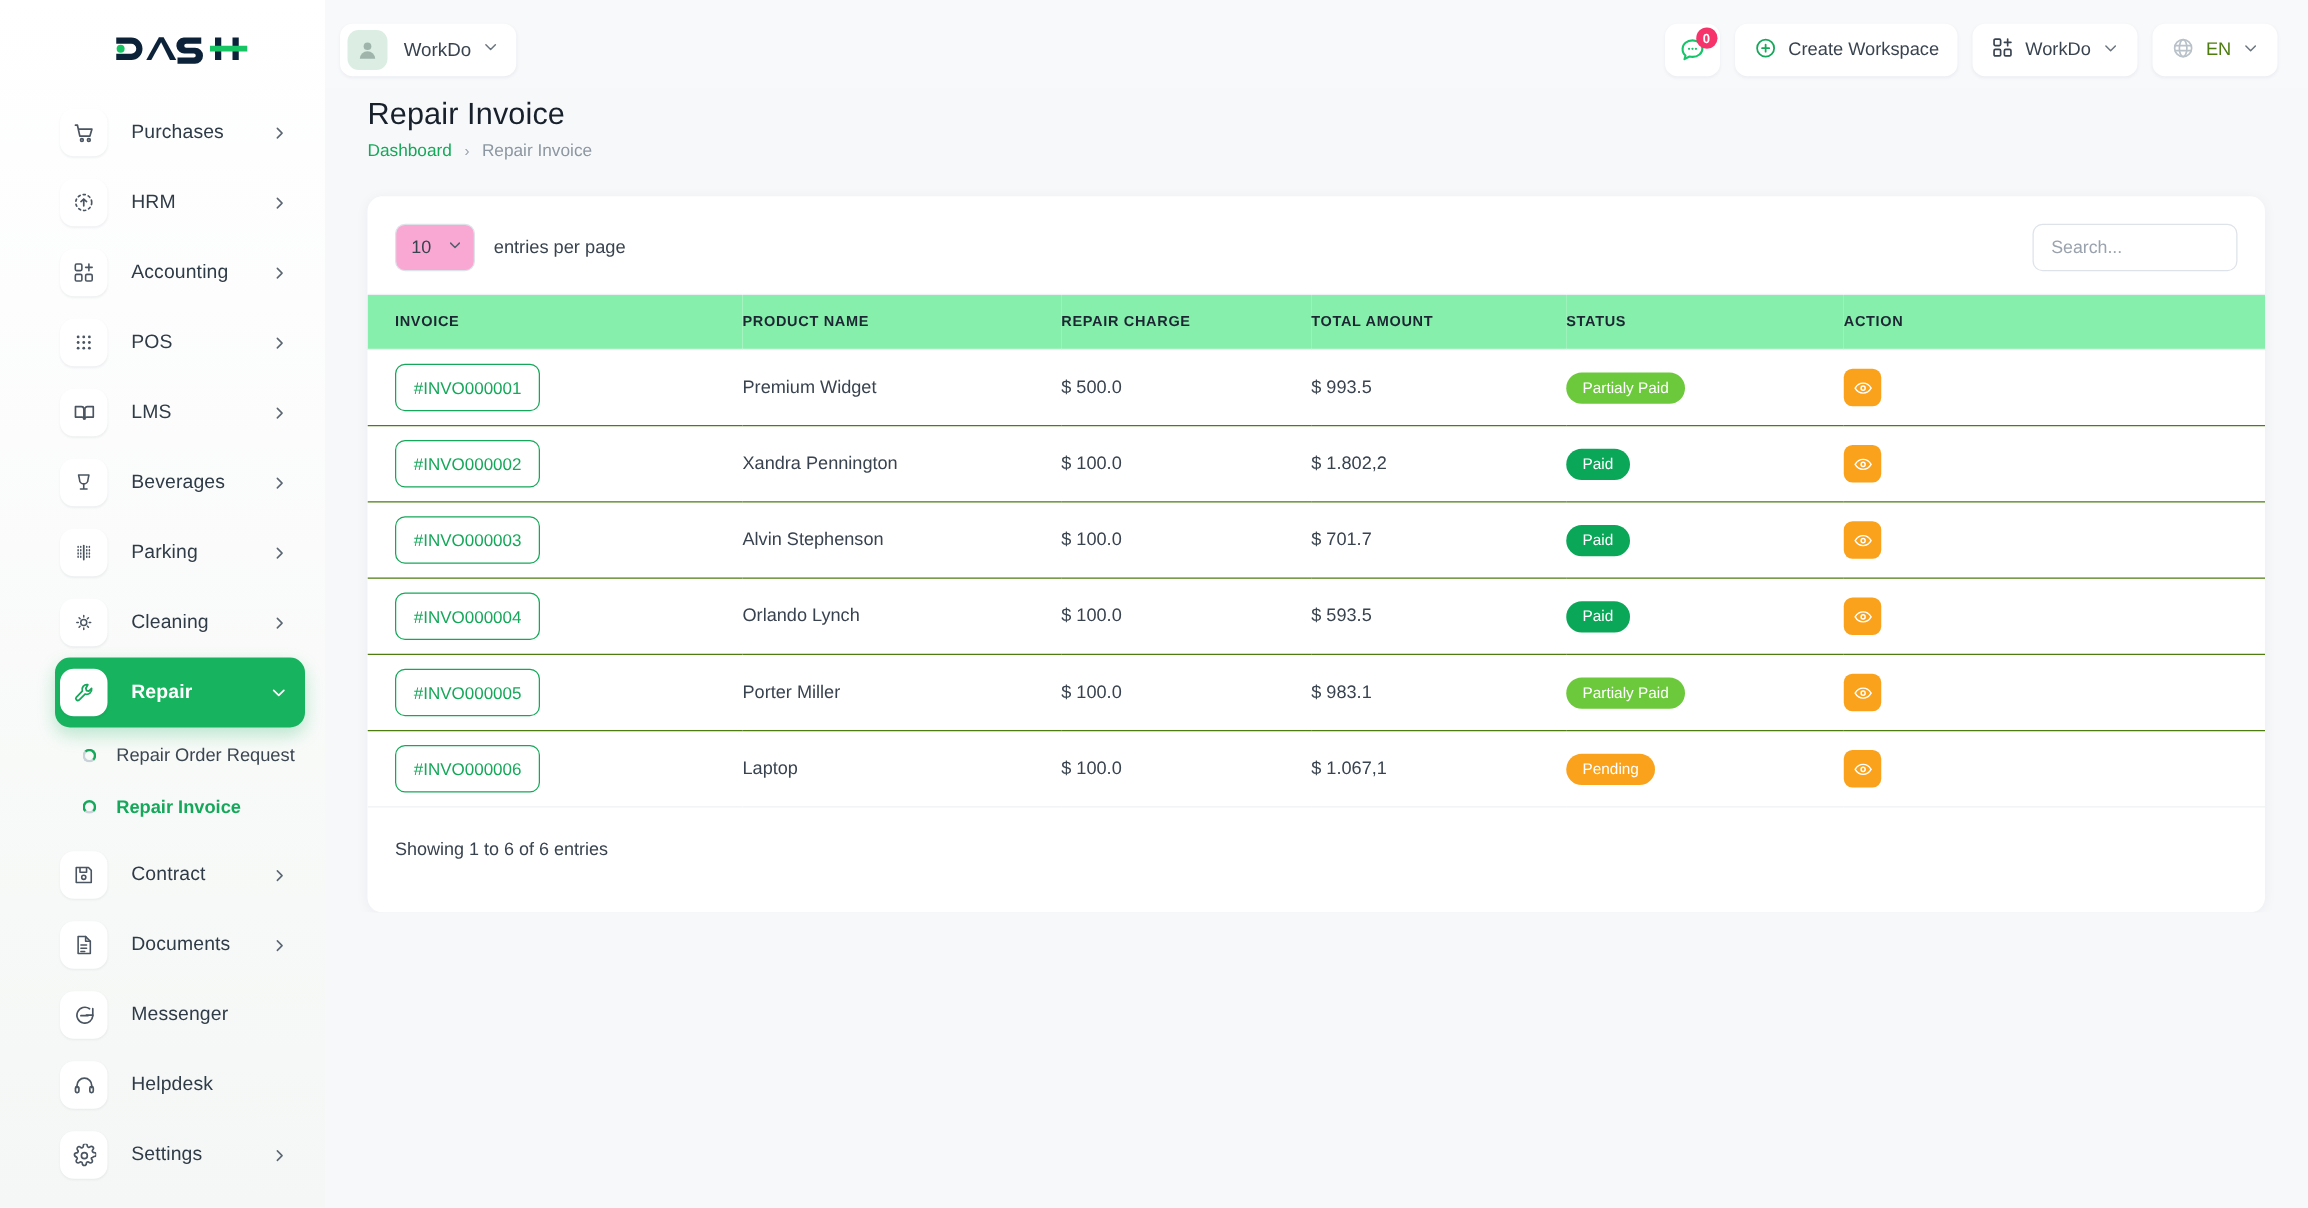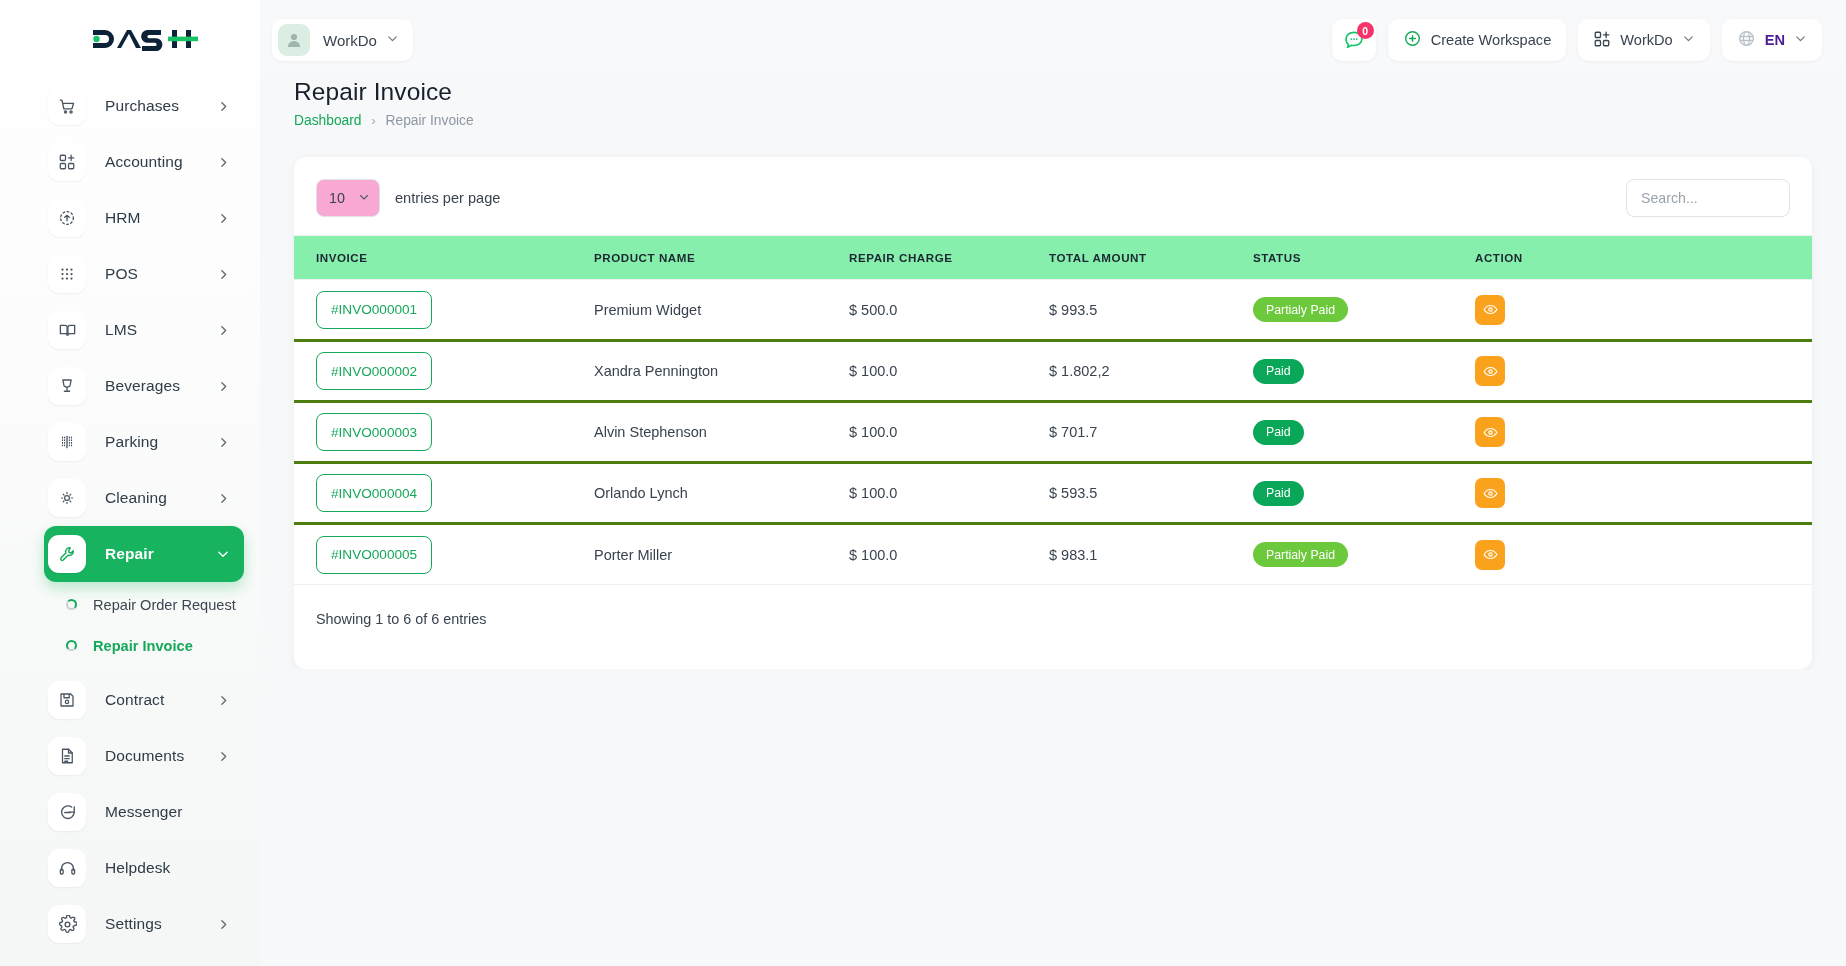--- a/index.html
+++ b/index.html
@@ -122,21 +122,21 @@
   .hdr-btn.icononly { width: 44px; padding: 0; justify-content: center; position: relative; }
   .badge-count {
     position: absolute; top: 3px; right: 2px;
     min-width: 17px; height: 17px; border-radius: 9px;
     background: #f6336b; color: #fff;
     font-size: 10.5px; font-weight: 700;
     display: flex; align-items: center; justify-content: center;
     padding: 0 4px;
   }
   .hdr-btn .gap { width: 9px; }
-  .lang-txt { color: #4c1d95; font-weight: 700; font-size: 14.6px; }
+  .lang-txt { color: #4d7c0f; font-weight: 400; font-size: 14.6px; }
 
   
   #content { padding: 8px 34px 0 34px; overflow: hidden; }
   .page-title { font-size: 24.5px; color: #17202b; font-weight: 400; letter-spacing:.1px; }
   .crumbs { display: flex; align-items: center; margin-top: 7px; font-size: 13.8px; }
   .crumbs .home { color: #16a85a; cursor: pointer; }
   .crumbs .sep { color: #9aa3ad; margin: 0 10px; font-size: 12px; }
   .crumbs .cur { color: #8d97a1; }
 
   .card {
@@ -173,21 +173,21 @@
     font-size: 11.6px; font-weight: 700;
     letter-spacing: .55px;
     color: #1d2733;
     padding: 15px 0 15px 0;
     border-top: 1px solid #eef1f4;
     border-bottom: 1px solid #eef1f4;
   }
   thead th:first-child { padding-left: 22px; }
   tbody td {
     padding: 0; height: 61px;
-    border-bottom: 3px solid #4d7c0f;
+    border-bottom: 1px solid #4d7c0f;
     font-size: 14.5px; color: #39434f;
     vertical-align: middle;
   }
   tbody tr:last-child td { border-bottom: 1px solid #eef1f4; }
   td.c-inv { padding-left: 22px; }
 
   .inv-chip {
     display: inline-flex; align-items: center; justify-content: center;
     height: 38px; min-width: 116px; padding: 0 14px;
     border: 1px solid #16a85a; border-radius: 8px;
@@ -251,43 +251,43 @@
       <span class="label">Purchases</span>
       <span class="chev">
           <svg width="13" height="13" viewBox="0 0 24 24" fill="none" stroke="currentColor" stroke-width="2.3" stroke-linecap="round" stroke-linejoin="round">
             <polyline points="9 5 16 12 9 19"></polyline>
           </svg>
         </span>
     </div>
 
     <div class="nav-item">
       <span class="ico-box">
+        <svg width="18" height="18" viewBox="0 0 24 24" fill="none" stroke="#4a5561" stroke-width="1.8" stroke-linecap="round">
+            <circle cx="12" cy="12" r="8.5" stroke-dasharray="2.2 3.4"></circle>
+            <path d="M12 8.5v7M9 11l3-2.5 3 2.5"></path>
+          </svg>
+      </span>
+      <span class="label">HRM</span>
+      <span class="chev">
+          <svg width="13" height="13" viewBox="0 0 24 24" fill="none" stroke="currentColor" stroke-width="2.3" stroke-linecap="round" stroke-linejoin="round">
+            <polyline points="9 5 16 12 9 19"></polyline>
+          </svg>
+        </span>
+    </div>
+
+    <div class="nav-item">
+      <span class="ico-box">
         <svg width="18" height="18" viewBox="0 0 24 24" fill="none" stroke="#4a5561" stroke-width="1.7" stroke-linecap="round">
             <rect x="3" y="3" width="7" height="7" rx="1.4"></rect>
             <rect x="3" y="14" width="7" height="7" rx="1.4"></rect>
             <rect x="14" y="14" width="7" height="7" rx="1.4"></rect>
             <path d="M17.5 3v7M14 6.5h7"></path>
           </svg>
       </span>
       <span class="label">Accounting</span>
-      <span class="chev">
-          <svg width="13" height="13" viewBox="0 0 24 24" fill="none" stroke="currentColor" stroke-width="2.3" stroke-linecap="round" stroke-linejoin="round">
-            <polyline points="9 5 16 12 9 19"></polyline>
-          </svg>
-        </span>
-    </div>
-
-    <div class="nav-item">
-      <span class="ico-box">
-        <svg width="18" height="18" viewBox="0 0 24 24" fill="none" stroke="#4a5561" stroke-width="1.8" stroke-linecap="round">
-            <circle cx="12" cy="12" r="8.5" stroke-dasharray="2.2 3.4"></circle>
-            <path d="M12 8.5v7M9 11l3-2.5 3 2.5"></path>
-          </svg>
-      </span>
-      <span class="label">HRM</span>
       <span class="chev">
           <svg width="13" height="13" viewBox="0 0 24 24" fill="none" stroke="currentColor" stroke-width="2.3" stroke-linecap="round" stroke-linejoin="round">
             <polyline points="9 5 16 12 9 19"></polyline>
           </svg>
         </span>
     </div>
 
     <div class="nav-item">
       <span class="ico-box">
         <svg width="18" height="18" viewBox="0 0 24 24" fill="#4a5561">
@@ -648,20 +648,33 @@
             <td>$ 983.1</td>
             <td><span class="badge" style="background-color: rgb(108, 201, 59);">Partialy Paid</span></td>
             <td><button class="eye-btn">
                   <svg width="15" height="15" viewBox="0 0 24 24" fill="none" stroke="#fff" stroke-width="1.9">
                     <path d="M1.8 12S5.5 5.6 12 5.6 22.2 12 22.2 12 18.5 18.4 12 18.4 1.8 12 1.8 12z"></path>
                     <circle cx="12" cy="12" r="2.6"></circle>
                   </svg>
                 </button></td>
           </tr>
 
+          <tr>
+            <td class="c-inv"><span class="inv-chip">#INVO000006</span></td>
+            <td>Laptop</td>
+            <td>$ 100.0</td>
+            <td>$ 1.067,1</td>
+            <td><span class="badge" style="background-color: rgb(250, 162, 27);">Pending</span></td>
+            <td><button class="eye-btn">
+                  <svg width="15" height="15" viewBox="0 0 24 24" fill="none" stroke="#fff" stroke-width="1.9">
+                    <path d="M1.8 12S5.5 5.6 12 5.6 22.2 12 22.2 12 18.5 18.4 12 18.4 1.8 12 1.8 12z"></path>
+                    <circle cx="12" cy="12" r="2.6"></circle>
+                  </svg>
+                </button></td>
+          </tr>
 
         </tbody>
       </table>
 
       <div class="foot">Showing 1 to 6 of 6 entries</div>
     </section>
   </div>
 </div>
 
 </body></html>

